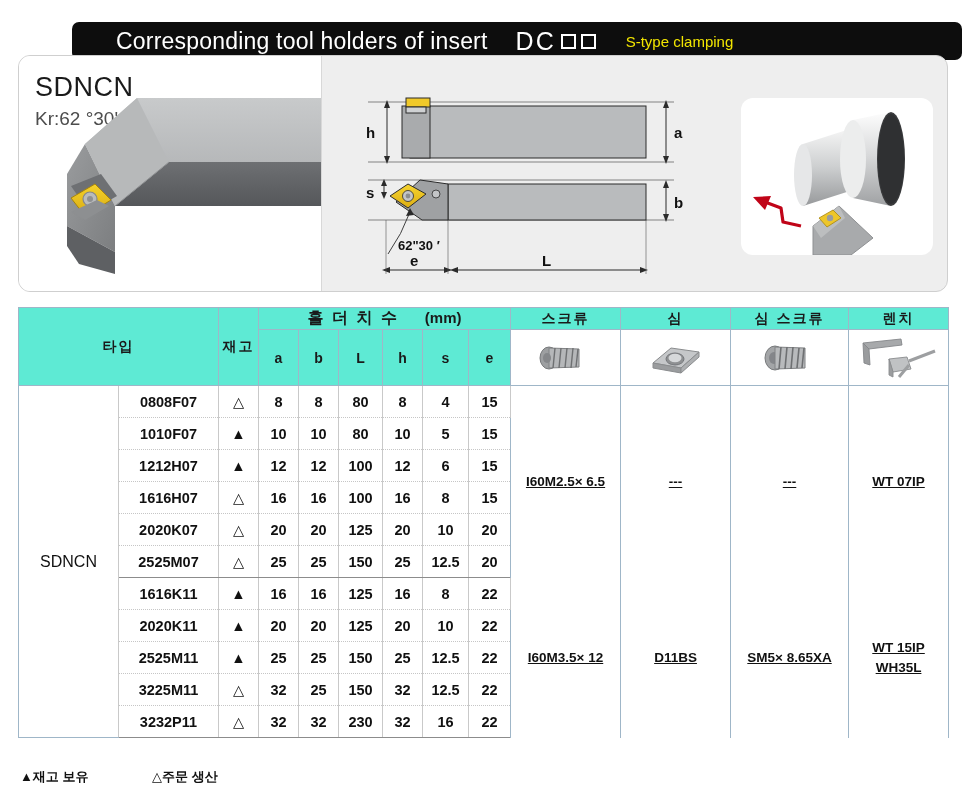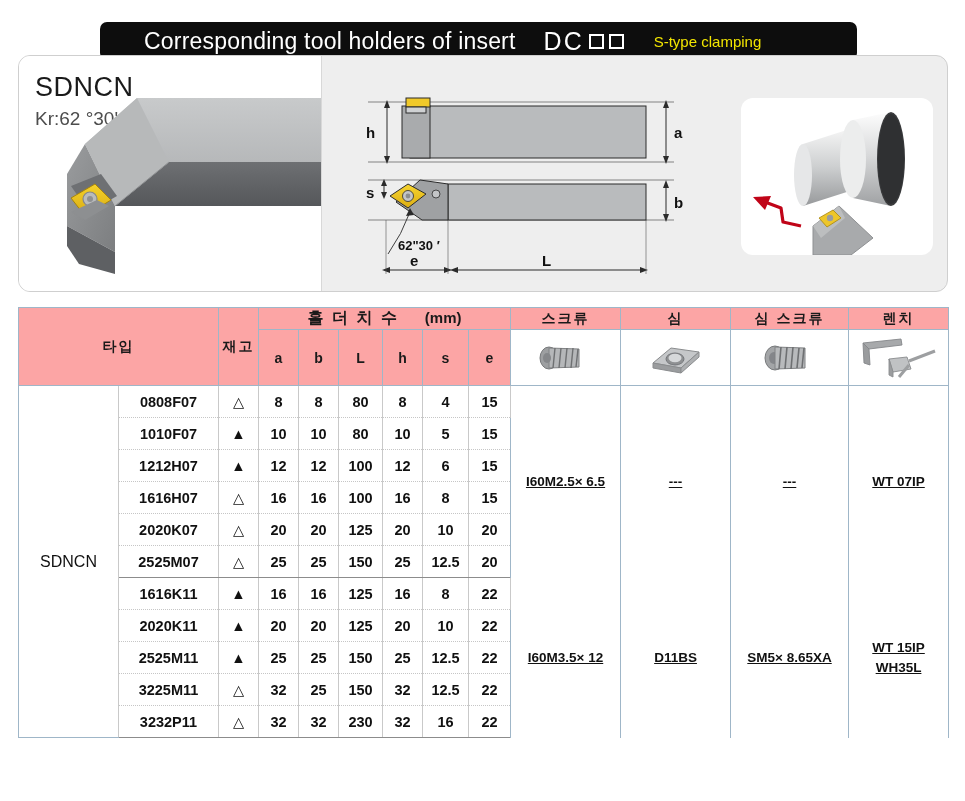--- a/index.html
+++ b/index.html
@@ -7,22 +7,22 @@
     margin: 0; padding: 0;
     width: 965px; height: 801px;
     background: #ffffff;
     font-family: "Liberation Sans", "DejaVu Sans", sans-serif;
     overflow: hidden;
   }
   #page { position: relative; width: 965px; height: 801px; background: #fff; }
 
   
   .title-bar {
-    position: absolute; left: 100px; top: 22px;
-    width: 757px; height: 38px;
+    position: absolute; left: 72px; top: 22px;
+    width: 890px; height: 38px;
     background: #0d0d0d;
     border-radius: 7px;
     display: flex; align-items: center;
     padding-left: 44px;
     white-space: nowrap;
   }
   .title-main {
     color: #ffffff; font-size: 23px; letter-spacing: .2px;
   }
   .title-code {
@@ -78,21 +78,21 @@
   }
   .tbl th, .tbl td {
     border: 1px solid #9fb6c8;
     padding: 0; margin: 0;
     text-align: center;
     vertical-align: middle;
     font-size: 14px;
     color: #111;
   }
   .tbl thead th {
-    background: #fca5a5;
+    background: #5eead4;
     font-weight: bold;
     color: #1a1a1a;
   }
   .hdr-kr { font-size: 16px; letter-spacing: 2px; }
   .hdr-dim { font-size: 15px; font-weight: bold; }
   .icon-cell {
     background: #ffffff !important;
     height: 56px;
     border-top: 1px solid #9fb6c8;
   }
@@ -525,14 +525,18 @@
         <td>32</td>
         <td>32</td>
         <td>230</td>
         <td>32</td>
         <td>16</td>
         <td>22</td>
       </tr>
     </tbody>
   </table>
 
+  <div class="legend">
+    <span>▲재고 보유</span>
+    <span class="l2">△주문 생산</span>
+  </div>
 
 </div>
 
 </body></html>

